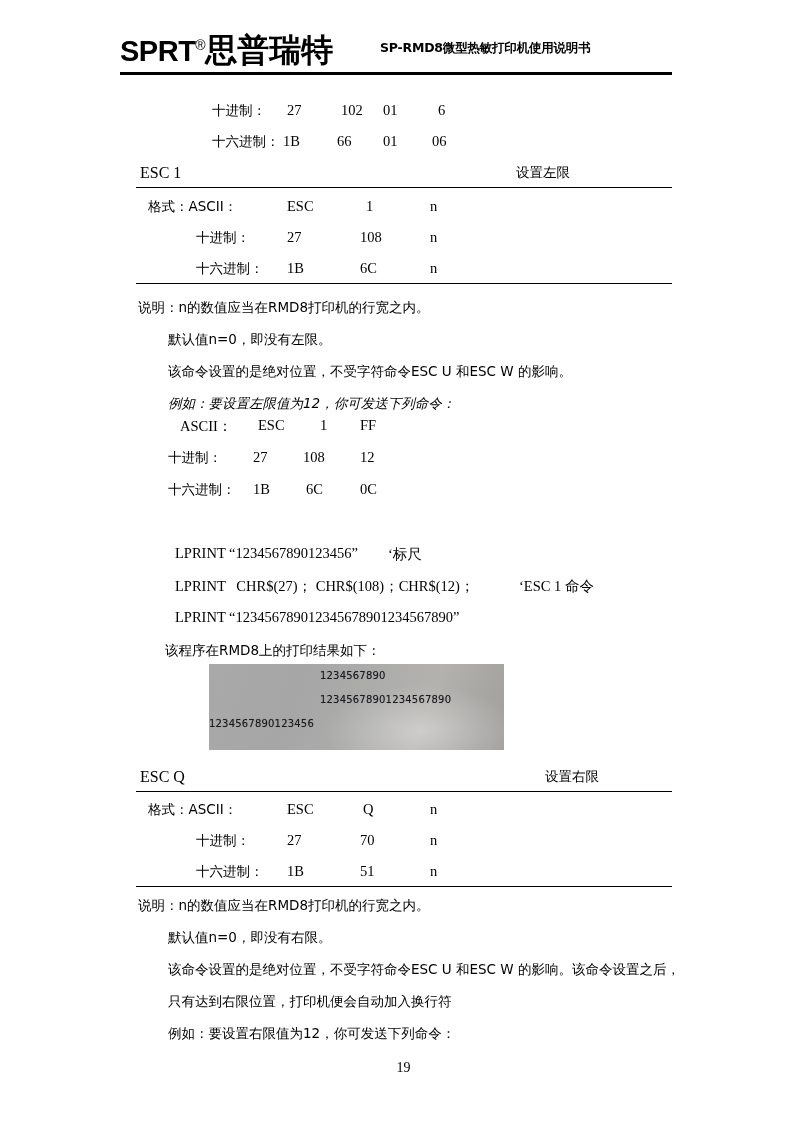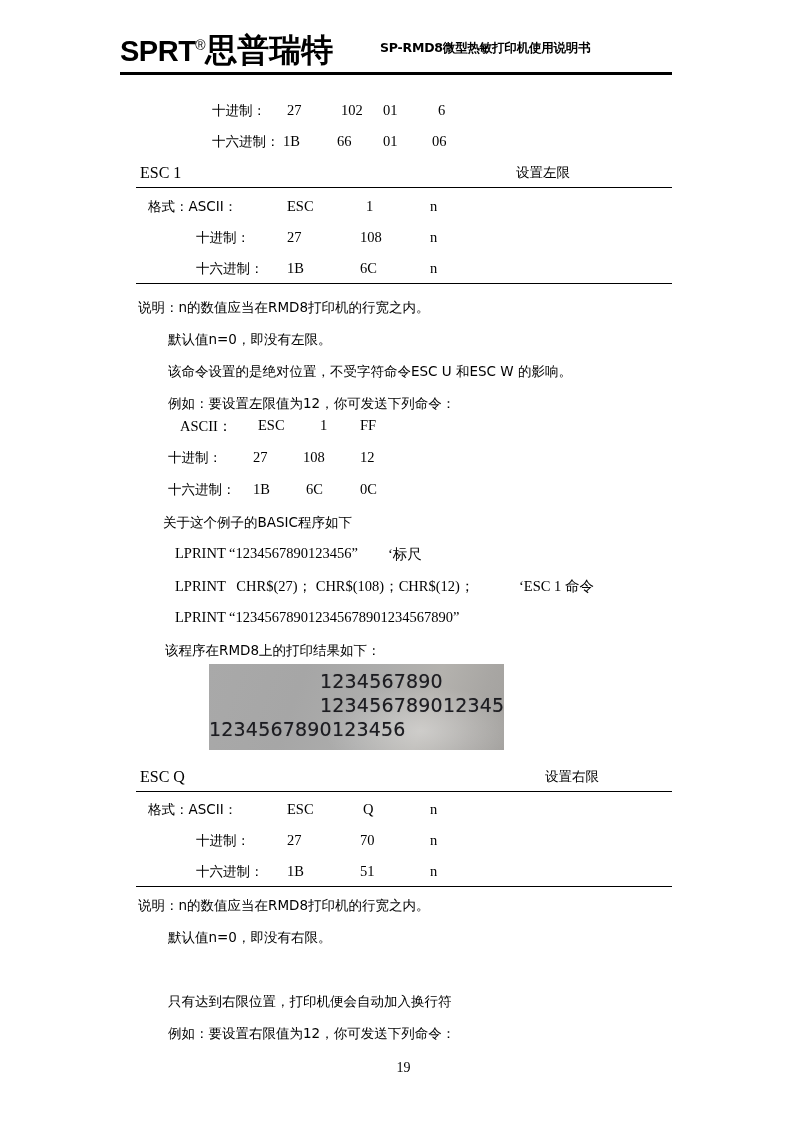--- a/index.html
+++ b/index.html
@@ -135,21 +135,21 @@
     height: 86px;
     background:
       radial-gradient(ellipse 150px 70px at 72% 78%, rgba(255,255,255,0.35) 0%, rgba(255,255,255,0.0) 65%),
       linear-gradient(110deg, #a9a9a9 0%, #a6a6a6 30%, #adadac 55%, #b4b2ae 72%, #a8a6a3 88%, #a2a09d 100%);
     overflow: hidden;
   }
   .photo-line {
     position: absolute;
     white-space: pre;
     font-family: "DejaVu Sans", "Liberation Sans", sans-serif;
-    font-size: 19px;
+    font-size: 10px;
     letter-spacing: 0.2px;
     color: #1c1c20;
     text-shadow: 0 0 0.7px rgba(40,40,50,0.55);
   }
   .pl1 { left: 111px; top: 6px; }
   .pl2 { left: 111px; top: 30px; }
   .pl3 { left: 0px;   top: 54px; }
 
   
   .pageno {
@@ -204,38 +204,37 @@
   <div class="cell cnlabel" style="left:196px; top:260px;">十六进制：</div>
   <div class="cell" style="left:287px; top:260px;">1B</div>
   <div class="cell" style="left:360px; top:260px;">6C</div>
   <div class="cell" style="left:430px; top:260px;">n</div>
 
   <div class="rule" style="top:283px;"></div>
 
   <div class="para" style="left:138px; top:298px;">说明：n的数值应当在RMD8打印机的行宽之内。</div>
   <div class="para" style="left:168px; top:330px;">默认值n=0，即没有左限。</div>
   <div class="para" style="left:168px; top:362px;">该命令设置的是绝对位置，不受字符命令ESC U 和ESC W 的影响。</div>
-  <div class="para" style="left:168px; top:394px;">例如：要设置左限值为12，你可发送下列命令：</div>
+  <div class="para" style="left:168px; top:394px;font-style:italic;">例如：要设置左限值为12，你可发送下列命令：</div>
 
   <div class="cell" style="left:180px; top:417px;">ASCII：</div>
   <div class="cell" style="left:258px; top:417px;">ESC</div>
   <div class="cell" style="left:320px; top:417px;">1</div>
   <div class="cell" style="left:360px; top:417px;">FF</div>
 
   <div class="cell cnlabel" style="left:168px; top:449px;">十进制：</div>
   <div class="cell" style="left:253px; top:449px;">27</div>
   <div class="cell" style="left:303px; top:449px;">108</div>
   <div class="cell" style="left:360px; top:449px;">12</div>
 
   <div class="cell cnlabel" style="left:168px; top:481px;">十六进制：</div>
   <div class="cell" style="left:253px; top:481px;">1B</div>
   <div class="cell" style="left:306px; top:481px;">6C</div>
   <div class="cell" style="left:360px; top:481px;">0C</div>
 
-  <div class="para" style="left:163px; top:513px;">关于这个例子的BASIC程序如下</div>
 
   <div class="code" style="left:175px; top:545px;">LPRINT “1234567890123456”</div>
   <div class="code cntext" style="left:388px; top:545px;">‘标尺</div>
 
   <div class="code" style="left:175px; top:577px;">LPRINT   CHR$(27)； CHR$(108)；CHR$(12)；</div>
   <div class="code cntext" style="left:519px; top:577px;">‘ESC 1 命令</div>
 
   <div class="code" style="left:175px; top:609px;">LPRINT “123456789012345678901234567890”</div>
 
   <div class="para" style="left:165px; top:641px;">该程序在RMD8上的打印结果如下：</div>
@@ -263,18 +262,19 @@
 
   <div class="cell cnlabel" style="left:196px; top:863px;">十六进制：</div>
   <div class="cell" style="left:287px; top:863px;">1B</div>
   <div class="cell" style="left:360px; top:863px;">51</div>
   <div class="cell" style="left:430px; top:863px;">n</div>
 
   <div class="rule" style="top:886px;"></div>
 
   <div class="para" style="left:138px; top:896px;">说明：n的数值应当在RMD8打印机的行宽之内。</div>
   <div class="para" style="left:168px; top:928px;">默认值n=0，即没有右限。</div>
+  <div class="para" style="left:168px; top:960px;">该命令设置的是绝对位置，不受字符命令ESC U 和ESC W 的影响。该命令设置之后，</div>
   <div class="para" style="left:168px; top:992px;">只有达到右限位置，打印机便会自动加入换行符</div>
   <div class="para" style="left:168px; top:1024px;">例如：要设置右限值为12，你可发送下列命令：</div>
 
   <div class="pageno">19</div>
 
 </div>
 
 </body></html>

